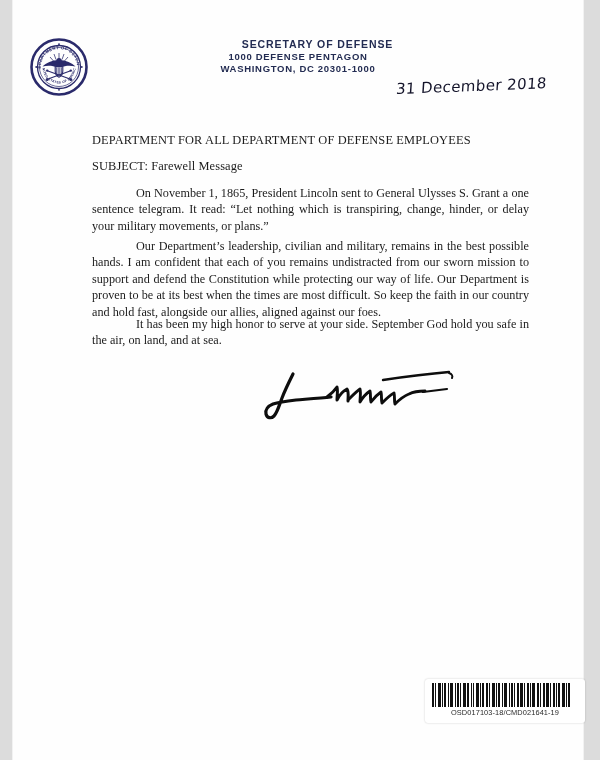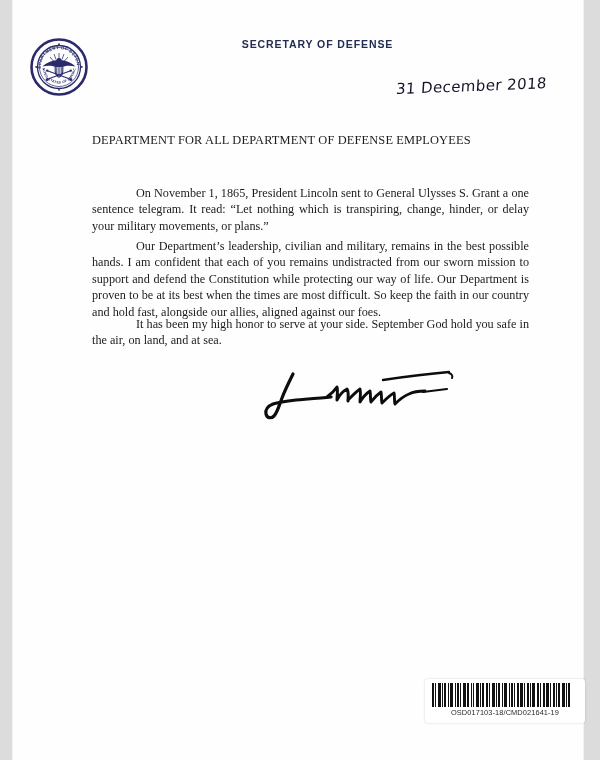--- a/index.html
+++ b/index.html
@@ -229,25 +229,28 @@
         <circle cx="29" cy="6.2" r="0.9"></circle>
         <circle cx="51.8" cy="29" r="0.9"></circle>
         <circle cx="6.2" cy="29" r="0.9"></circle>
         <circle cx="29" cy="51.8" r="0.9"></circle>
       </g>
     </svg>
   </div>
 
   <div class="letterhead">
     <div class="lh-line1">SECRETARY OF DEFENSE</div>
+    <div class="lh-line2">1000 DEFENSE PENTAGON</div>
+    <div class="lh-line3">WASHINGTON, DC 20301-1000</div>
   </div>
 
   <div class="hand-date">31 December 2018</div>
 
   <div class="memo-line">DEPARTMENT FOR ALL DEPARTMENT OF DEFENSE EMPLOYEES</div>
+  <div class="subject-line">SUBJECT:  Farewell Message</div>
 
   <div class="body-block para1">On November 1, 1865, President Lincoln sent to General Ulysses S. Grant a one sentence telegram.  It read:  “Let nothing which is transpiring, change, hinder, or delay your military movements, or plans.”</div>
   <div class="body-block para2">Our Department’s leadership, civilian and military, remains in the best possible hands.  I am confident that each of you remains undistracted from our sworn mission to support and defend the Constitution while protecting our way of life.  Our Department is proven to be at its best when the times are most difficult.  So keep the faith in our country and hold fast, alongside our allies, aligned against our foes.</div>
   <div class="body-block para3">It has been my high honor to serve at your side.  September God hold you safe in the air, on land, and at sea.</div>
 
   <div class="signature">
     <svg viewBox="0 0 215 56" width="215" height="56">
       <g fill="none" stroke="#0d0d0d" stroke-linecap="round" stroke-linejoin="round">
         <path d="M 30 8 C 26 16 22 24 19 32 C 16 40 14 47 11 50
                  C 8 53 4 52 3 48 C 2 44 5 40 10 38

